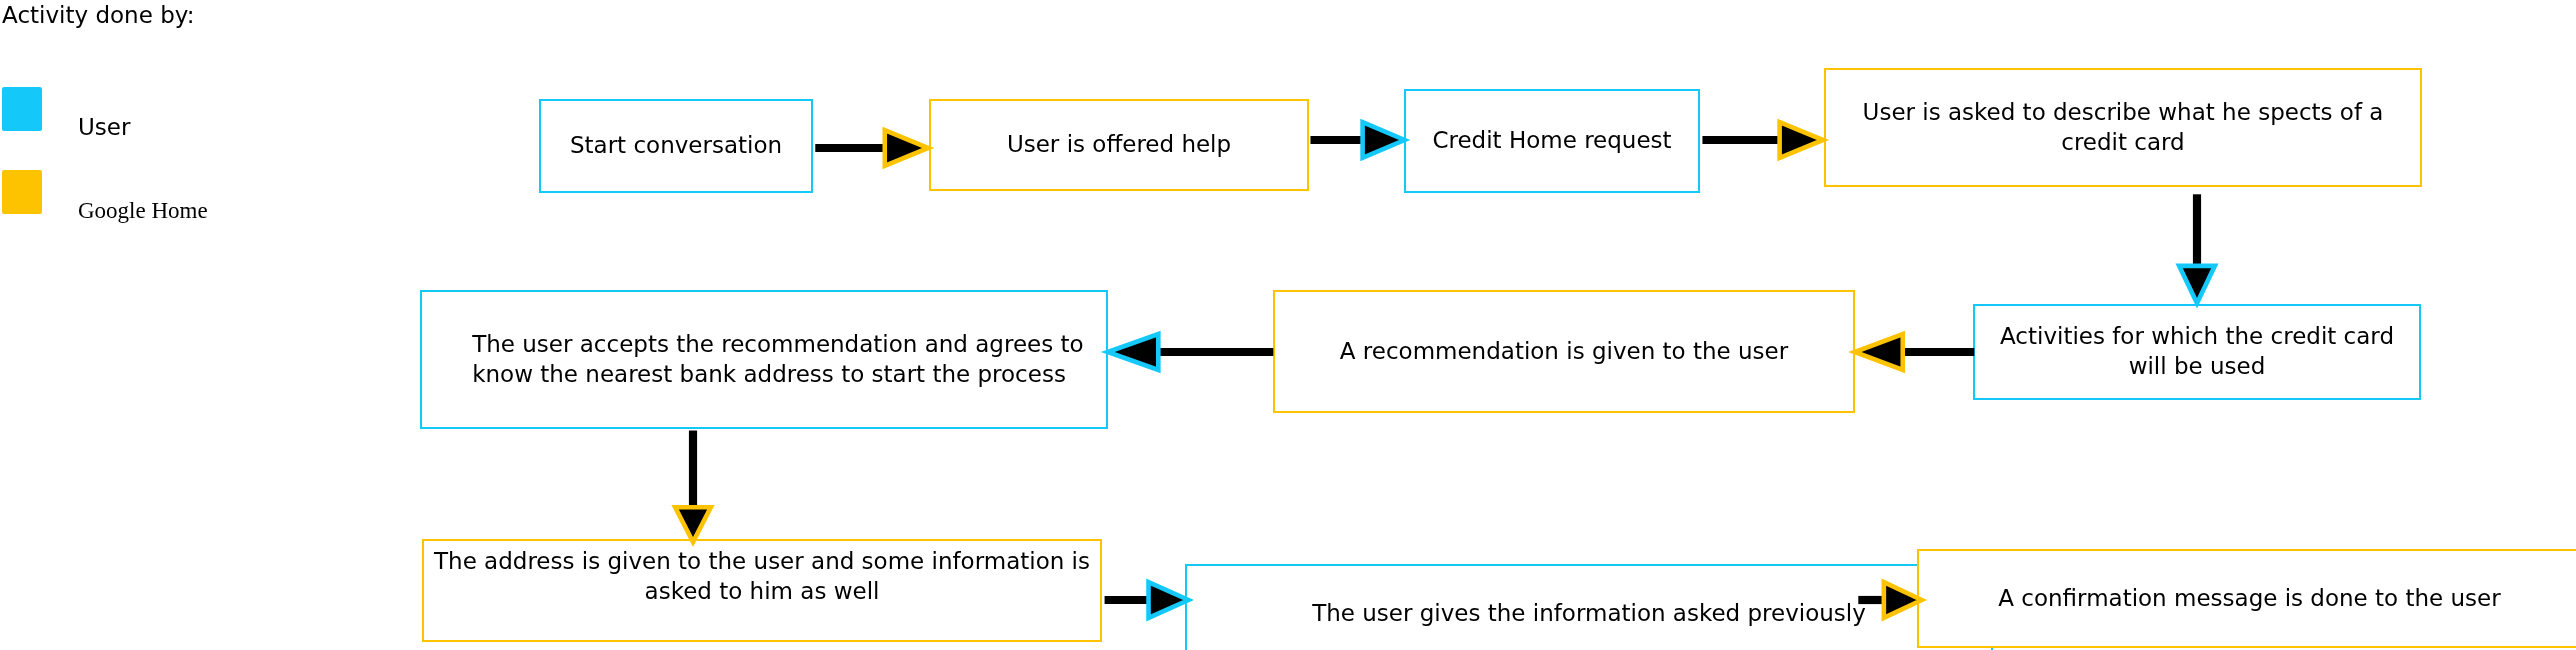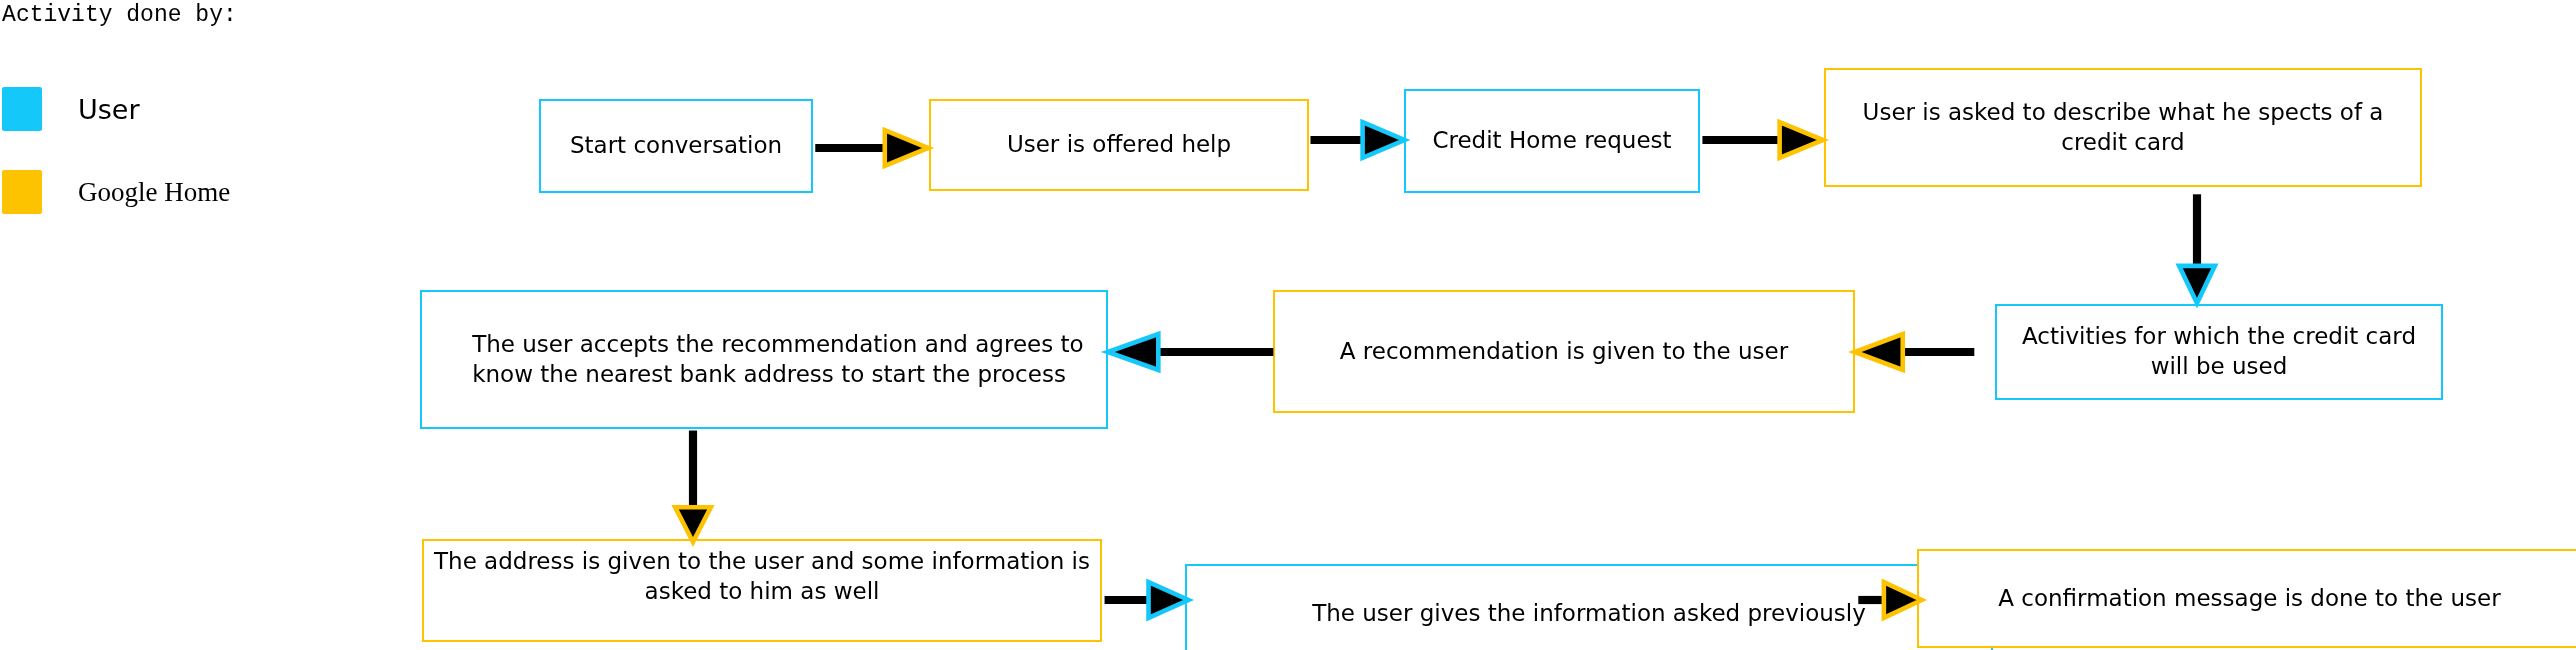--- a/index.html
+++ b/index.html
@@ -18,34 +18,34 @@
 
   
   #legend-title {
     position: absolute;
     left: 2.1px;
     top: 3.1px;
     font-size: 23px;
     color: #000000;
     white-space: nowrap;
     line-height: 1.05;
-    font-family: Liberation Mono, monospace;
   }
   .legend-swatch {
     position: absolute;
     width: 40px;
     height: 44px;
     border-radius: 2.1px;
   }
   .legend-label {
     position: absolute;
-    font-size: 27px;
+    font-size: 23px;
     color: #000000;
     white-space: nowrap;
     line-height: 1;
+    margin-top: 20px;
   }
   #legend-swatch-user   { left: 1.5px;  top: 87px; }
   #legend-label-user    { left: 78px; top: 96px; }
   #legend-swatch-google { left: 1.5px;  top: 170px; }
   #legend-label-google  { left: 78px; top: 179px; font-family: Liberation Serif, serif; }
 
   
   .node {
     position: absolute;
     box-sizing: border-box;
@@ -106,21 +106,21 @@
   </div>
 
   <div class="node user" style="left:420px; top:290px; width:688px; height:139px; justify-content:flex-start;padding-left:44px;">
     <span class="node-text" style="text-align:left; padding-left:6.2px;">The user accepts the recommendation and agrees to know the nearest bank address to start the process</span>
   </div>
 
   <div class="node google" style="left:1273px; top:290px; width:582px; height:123px;">
     <span class="node-text">A recommendation is given to the user</span>
   </div>
 
-  <div class="node user" style="left:1973px; top:304px; width:448px; height:96px;margin-left:22px;">
+  <div class="node user" style="left:1973px; top:304px; width:448px; height:96px;">
     <span class="node-text">Activities for which the credit card will be used</span>
   </div>
 
   <div class="node google overflow-text" style="left:422px; top:539px; width:680px; height:103px;">
     <span class="node-text">The address is given to the user and some information is asked to him as well</span>
   </div>
 
   <div class="node user" style="left:1185px; top:564px; width:808px; height:99px;">
     <span class="node-text">The user gives the information asked previously</span>
   </div>

